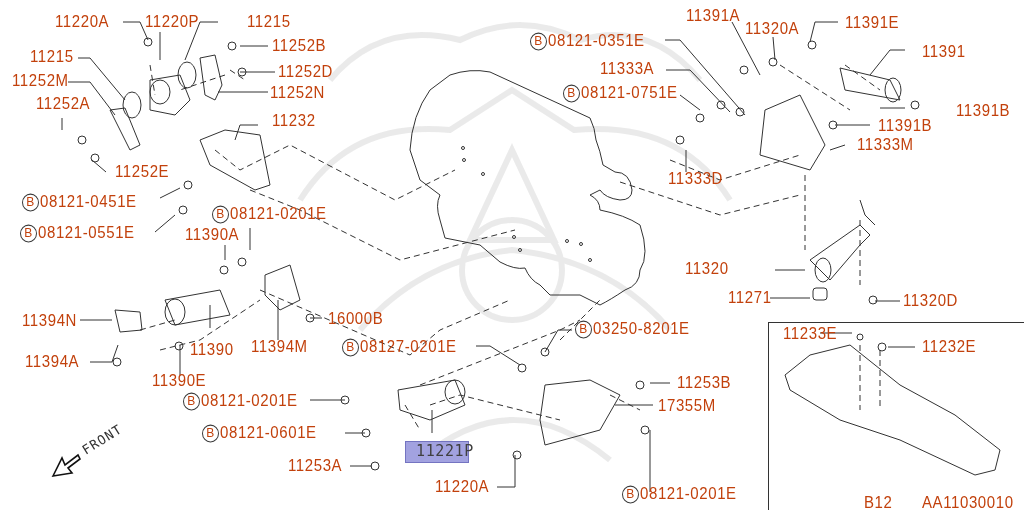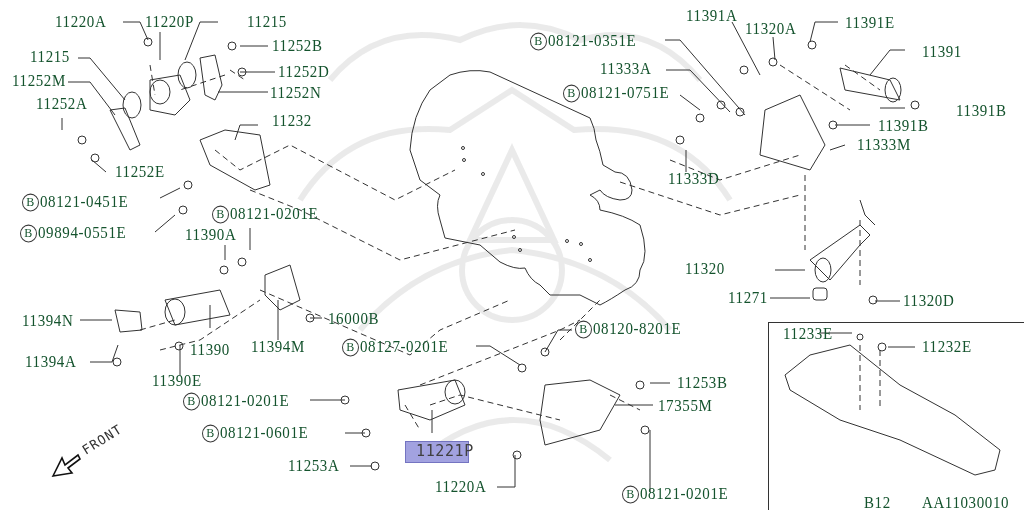--- a/index.html
+++ b/index.html
@@ -1,20 +1,20 @@
 <!DOCTYPE html>
 <html><head>
 <meta charset="utf-8">
 <style>
   html, body { margin: 0; padding: 0; background: #ffffff; }
   body { width: 1024px; height: 510px; overflow: hidden; position: relative;
          font-family: "DejaVu Sans Mono", monospace; }
   #canvas { position: absolute; left: 0; top: 0; width: 1024px; height: 510px; }
-  .lbl { position: absolute; font-family: Liberation Serif, serif;
-         font-size: 15px; color: #14532d; white-space: nowrap; letter-spacing: 0.6px;
+  .lbl { position: absolute; font-family: Liberation Sans, sans-serif;
+         font-size: 15px; color: #c2410c; white-space: nowrap; letter-spacing: 0.6px;
          line-height: 18px; transform: scaleY(1.05); }
   .b-circle { display: inline-block; width: 15px; height: 15px; border: 1px solid #3a3a3a;
               border-radius: 50%; text-align: center; line-height: 15px; font-size: 12px;
               margin-right: 1px; vertical-align: 1px; }
   .highlight { position: absolute; left: 405px; top: 441px; width: 62px; height: 20px;
                background: #9999dd; border: 1px solid #6666bb; opacity: 0.9; }
   .hl-text { position: absolute; left: 416px; top: 442px; font-family: "DejaVu Sans Mono", monospace;
              font-size: 15px; color: #404040; letter-spacing: 0.6px; }
   .front { position: absolute; left: 80px; top: 432px; font-family: "DejaVu Sans Mono", monospace;
            font-size: 13px; color: #333; transform: rotate(-32deg); letter-spacing: 1px; }
@@ -194,32 +194,32 @@
 <span class="lbl" style="left:30px;top:48px">11215</span>
 <span class="lbl" style="left:278px;top:63px">11252D</span>
 <span class="lbl" style="left:12px;top:72px">11252M</span>
 <span class="lbl" style="left:270px;top:84px">11252N</span>
 <span class="lbl" style="left:36px;top:95px">11252A</span>
 <span class="lbl" style="left:272px;top:112px">11232</span>
 <span class="lbl" style="left:115px;top:163px">11252E</span>
 
 <span class="lbl" style="left:22px;top:193px"><span class="b-circle">B</span><span>08121-0451E</span></span>
 <span class="lbl" style="left:212px;top:205px"><span class="b-circle">B</span><span>08121-0201E</span></span>
-<span class="lbl" style="left:20px;top:224px"><span class="b-circle">B</span><span>09894-0551E</span></span>
+<span class="lbl" style="left:20px;top:224px"><span class="b-circle">B</span><span>08121-0551E</span></span>
 <span class="lbl" style="left:185px;top:226px">11390A</span>
 
 <span class="lbl" style="left:22px;top:312px">11394N</span>
 <span class="lbl" style="left:328px;top:310px">16000B</span>
 <span class="lbl" style="left:190px;top:341px">11390</span>
 <span class="lbl" style="left:251px;top:338px">11394M</span>
 <span class="lbl" style="left:25px;top:353px">11394A</span>
 <span class="lbl" style="left:152px;top:372px">11390E</span>
 
 <span class="lbl" style="left:342px;top:338px"><span class="b-circle">B</span><span>08127-0201E</span></span>
-<span class="lbl" style="left:575px;top:320px"><span class="b-circle">B</span><span>08120-8201E</span></span>
+<span class="lbl" style="left:575px;top:320px"><span class="b-circle">B</span><span>03250-8201E</span></span>
 <span class="lbl" style="left:183px;top:392px"><span class="b-circle">B</span><span>08121-0201E</span></span>
 <span class="lbl" style="left:677px;top:374px">11253B</span>
 <span class="lbl" style="left:658px;top:397px">17355M</span>
 <span class="lbl" style="left:202px;top:424px"><span class="b-circle">B</span><span>08121-0601E</span></span>
 <span class="lbl" style="left:288px;top:457px">11253A</span>
 <span class="lbl" style="left:435px;top:478px">11220A</span>
 <span class="lbl" style="left:622px;top:485px"><span class="b-circle">B</span><span>08121-0201E</span></span>
 
 <span class="lbl" style="left:686px;top:7px">11391A</span>
 <span class="lbl" style="left:745px;top:20px">11320A</span>

